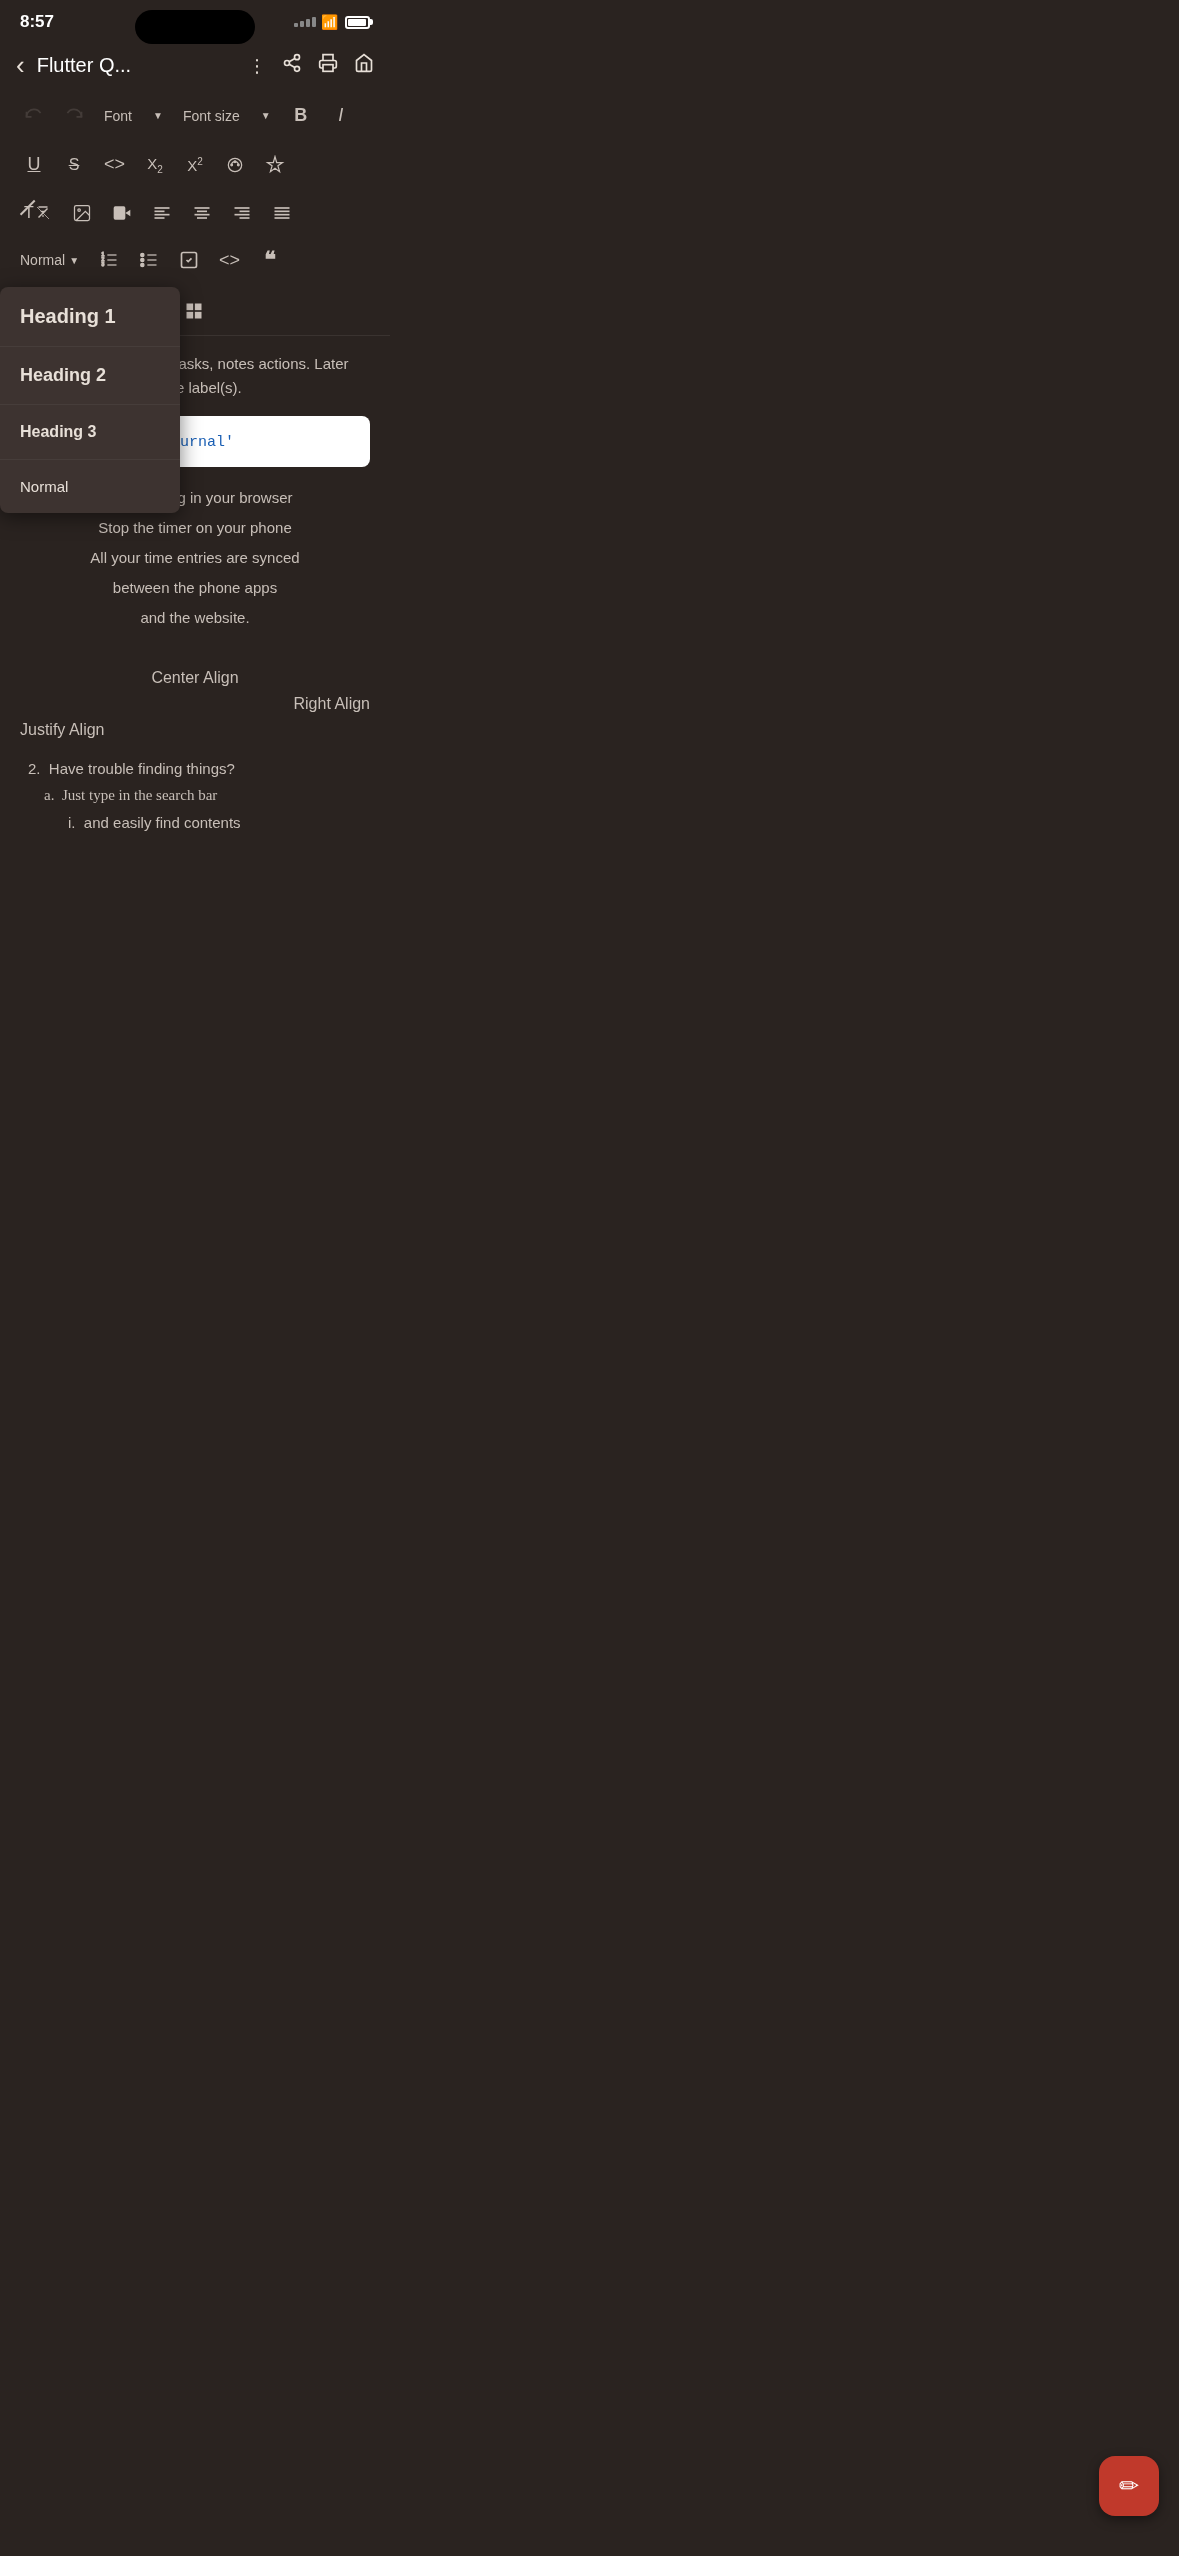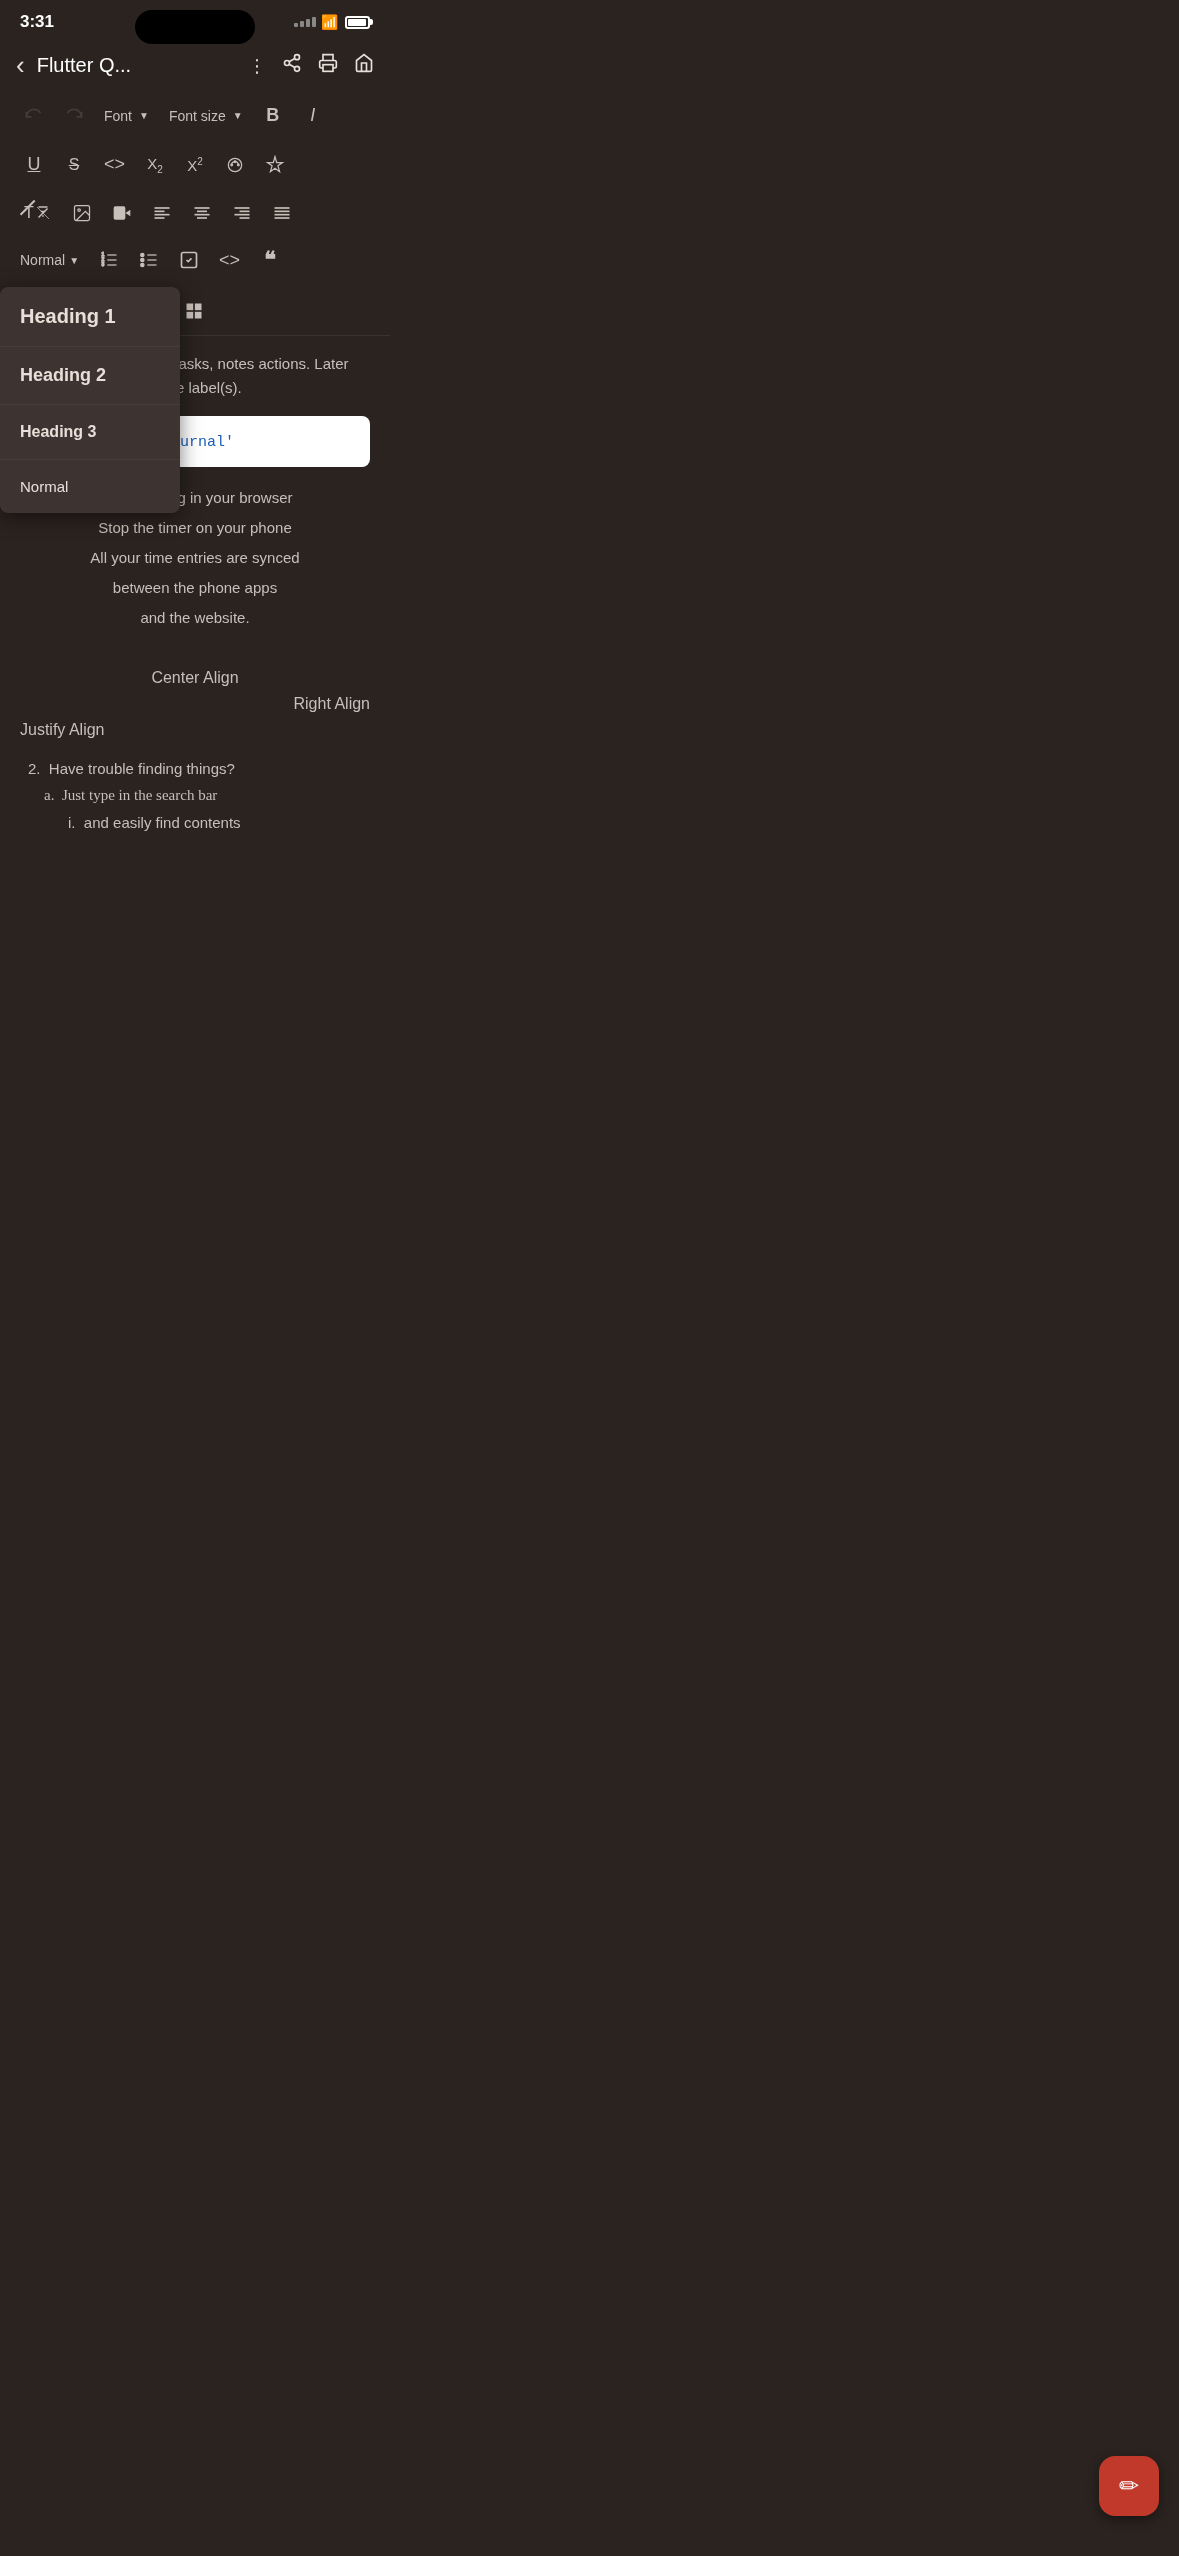--- a/index.html
+++ b/index.html
@@ -136,21 +136,21 @@
       font-size: 18px;
       border-radius: 4px;
       min-width: 36px;
     }
     .tool-btn.disabled { opacity: 0.4; }
     .tool-btn-text {
       font-size: 14px;
       color: #c8bfb8;
       display: flex;
       align-items: center;
-      gap: 7px;
+      gap: 21px;
       padding: 6px 8px;
       cursor: pointer;
     }
     .dropdown-arrow { font-size: 10px; }
 
     
     .format-row {
       display: flex;
       align-items: center;
       padding: 4px 12px 8px;
@@ -273,21 +273,21 @@
       color: #fff;
       cursor: pointer;
       box-shadow: 0 4px 12px rgba(0,0,0,0.4);
       z-index: 200;
     }
   </style>
 </head>
 <body>
 
 <div class="status-bar">
-  <span class="status-time">3:31</span>
+  <span class="status-time">8:57</span>
   <div class="dynamic-island"></div>
   <div class="status-icons">
     <div class="signal-dots">
       <div class="signal-dot"></div>
       <div class="signal-dot"></div>
       <div class="signal-dot"></div>
       <div class="signal-dot"></div>
     </div>
     <span style="font-size:14px;">📶</span>
     <div class="battery-icon">

